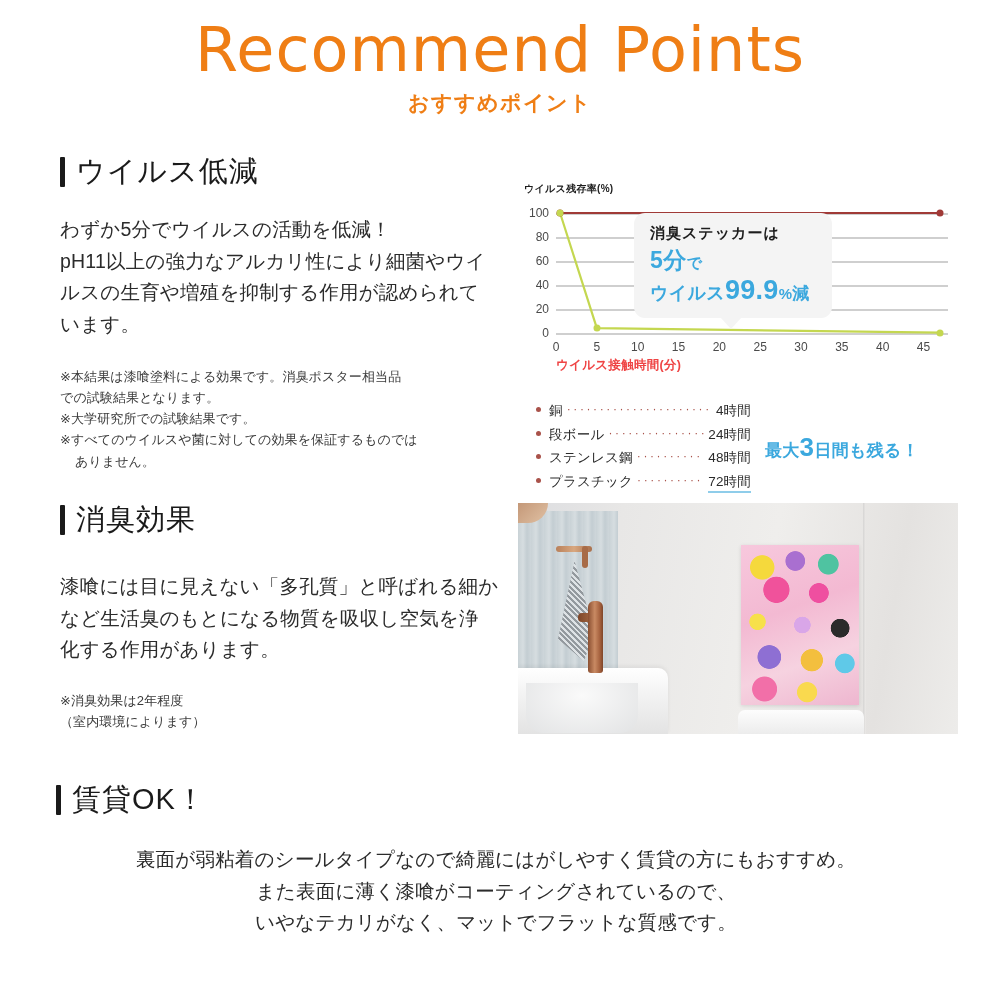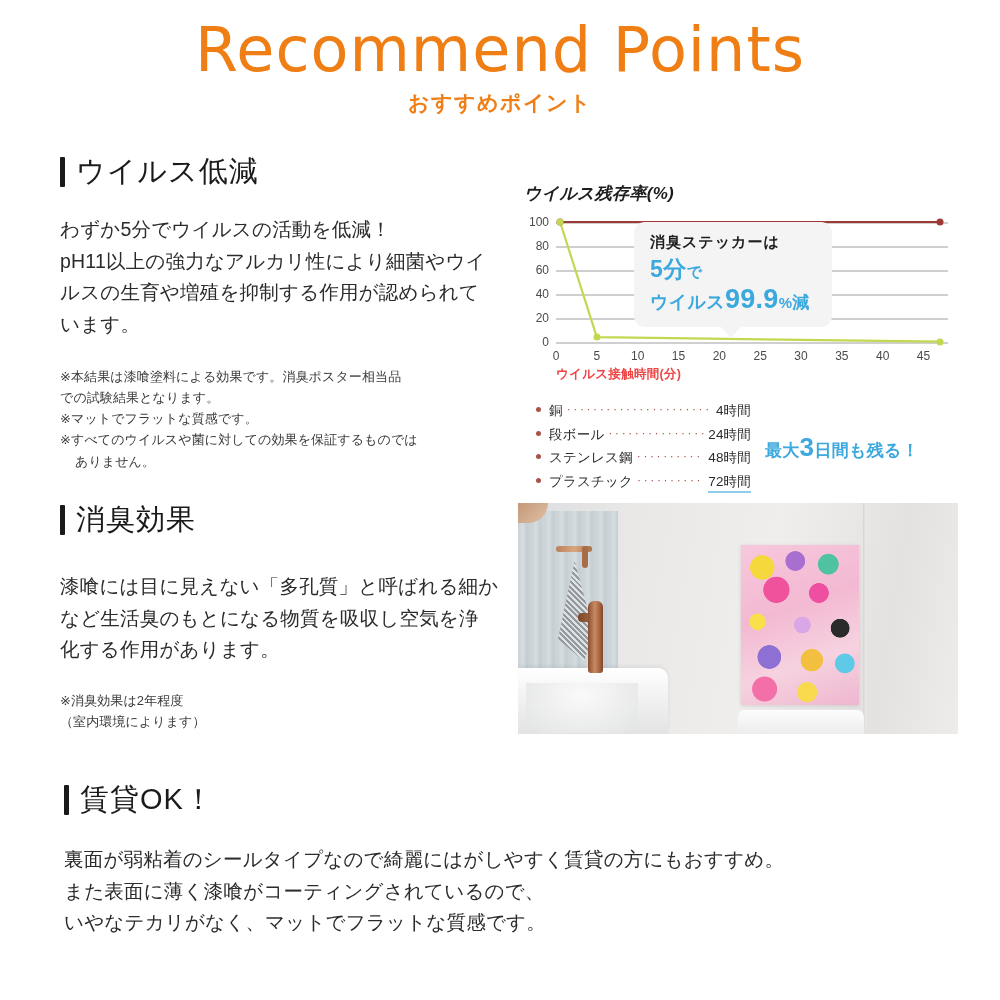--- a/index.html
+++ b/index.html
@@ -39,26 +39,26 @@
 
   
   #sec1{position:absolute;left:60px;top:152px;width:460px;}
   #sec1 .body-text{margin-top:22px;}
   #sec1 .note{margin-top:26px;}
 
   #sec2{position:absolute;left:60px;top:500px;width:460px;}
   #sec2 .body-text{margin-top:31px;}
   #sec2 .note{margin-top:24px;}
 
-  #sec3{position:absolute;left:64px;top:780px;width:880px;}
+  #sec3{position:absolute;left:56px;top:780px;width:880px;text-align:center;}
   #sec3 .body-text{margin-top:24px;}
 
   
   #chart-block{position:absolute;left:524px;top:182px;width:432px;}
-  .chart-ylabel{font-size:17px;font-weight:700;color:#1d1d1d;letter-spacing:.3px;font-style:italic;}
+  .chart-ylabel{font-size:10px;font-weight:700;color:#1d1d1d;letter-spacing:.3px;}
   .chart-area{position:relative;width:432px;height:160px;margin-top:9px;}
   .plot{
     position:absolute;left:32px;top:8px;
     width:392px;height:120px;
   }
   .gridline{position:absolute;left:0;width:100%;height:2px;background:#cfcfcf;}
   .ytick{
     position:absolute;right:calc(100% + 7px);
     font-size:12px;color:#4a4a4a;transform:translateY(-50%);
     white-space:nowrap;font-family:"Liberation Sans",sans-serif;
@@ -182,21 +182,21 @@
     </div>
     <div class="body-text">
       <span class="ln">わずか5分でウイルスの活動を低減！</span>
       <span class="ln">pH11以上の強力なアルカリ性により細菌やウイ</span>
       <span class="ln">ルスの生育や増殖を抑制する作用が認められて</span>
       <span class="ln">います。</span>
     </div>
     <div class="note">
       <span class="ln">※本結果は漆喰塗料による効果です。消臭ポスター相当品</span>
       <span class="ln">での試験結果となります。</span>
-      <span class="ln">※マットでフラットな質感です。</span>
+      <span class="ln">※大学研究所での試験結果です。</span>
       <span class="ln">※すべてのウイルスや菌に対しての効果を保証するものでは</span>
       <span class="ln indent">ありません。</span>
     </div>
   </div>
 
   <div id="chart-block">
     <div class="chart-ylabel">ウイルス残存率(%)</div>
     <div class="chart-area">
       <div class="plot" id="plot">
 

